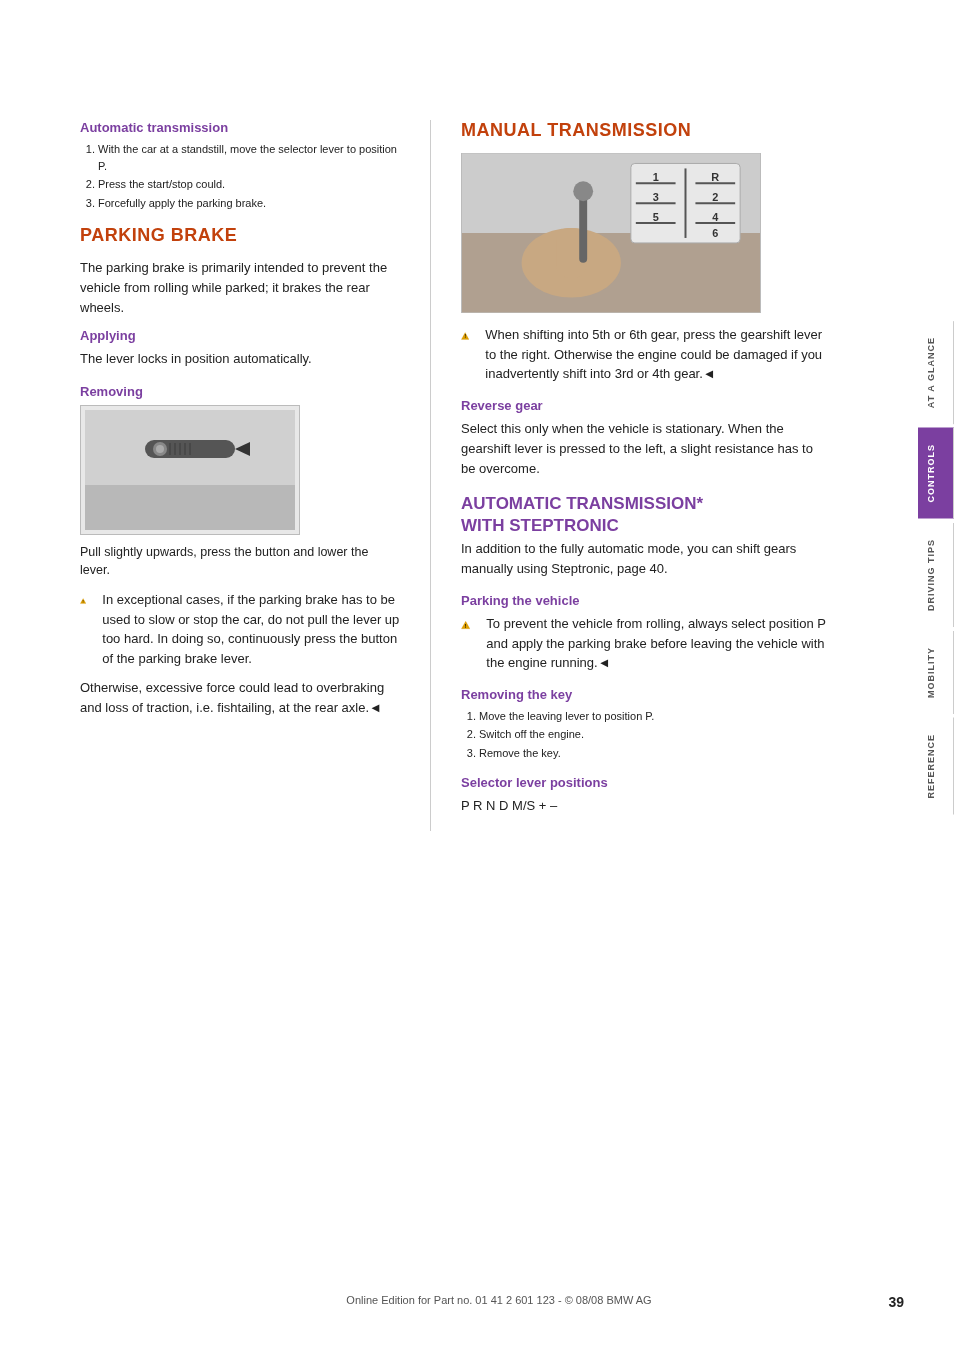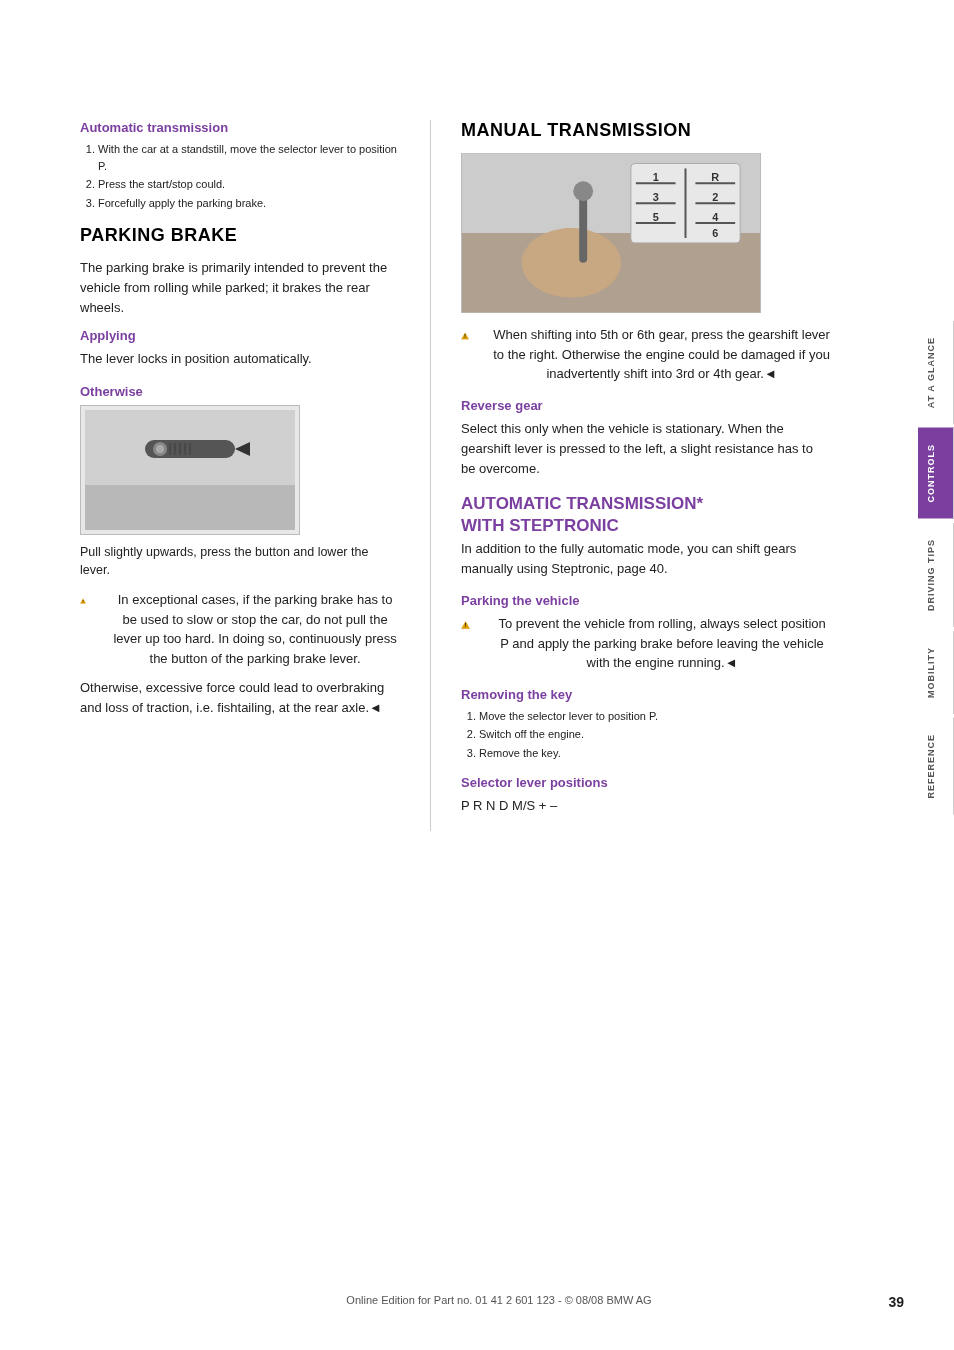--- a/index.html
+++ b/index.html
@@ -71,21 +71,21 @@
     }
 
     
     .section-heading-purple {
       color: #7b3fa0;
       font-size: 13px;
       font-weight: bold;
       margin-bottom: 6px;
     }
     .section-heading-large {
-      color: #000000;
+      color: #c2410c;
       font-size: 18px;
       font-weight: bold;
       text-transform: uppercase;
       margin-bottom: 12px;
       letter-spacing: 0.5px;
     }
     .section-heading-large-bold {
       color: #7b3fa0;
       font-size: 17px;
       font-weight: bold;
@@ -134,25 +134,24 @@
     .img-gear {
       width: 300px;
       height: 160px;
       margin-bottom: 12px;
     }
 
     
     .warning-box {
       display: flex;
       align-items: flex-start;
-      gap: 24px;
+      gap: 16px;
       margin-bottom: 10px;
       font-size: 13px;
       line-height: 1.5;
-      text-align: center;
     }
     .warning-triangle {
       width: 22px;
       height: 22px;
     }
 
     
     .caption {
       font-size: 12.5px;
       line-height: 1.5;
@@ -217,21 +216,21 @@
         <div class="parking-brake-section">
           <div class="section-heading-large">PARKING BRAKE</div>
           <p class="body-text">The parking brake is primarily intended to prevent the vehicle from rolling while parked; it brakes the rear wheels.</p>
 
           <div class="sub-section">
             <div class="section-heading-purple">Applying</div>
             <p class="body-text">The lever locks in position automatically.</p>
           </div>
 
           <div class="sub-section">
-            <div class="section-heading-purple">Otherwise</div>
+            <div class="section-heading-purple">Removing</div>
 
             <div class="img-placeholder img-parking">
 
               <svg width="210" height="120" viewBox="0 0 210 120">
                 <rect x="0" y="0" width="210" height="120" fill="#d0d0d0"></rect>
 
                 <rect x="0" y="75" width="210" height="45" fill="#b8b8b8"></rect>
 
                 <rect x="60" y="30" width="90" height="18" rx="9" fill="#555"></rect>
 
@@ -331,21 +330,21 @@
               <polygon points="11,2 21,20 1,20" fill="#e0a000" stroke="#c08000" stroke-width="0.5"></polygon>
               <text x="11" y="17" text-anchor="middle" font-size="12" font-weight="bold" fill="#000">!</text>
             </svg>
             <span>To prevent the vehicle from rolling, always select position P and apply the parking brake before leaving the vehicle with the engine running.◄</span>
           </div>
         </div>
 
         <div class="sub-section">
           <div class="section-heading-purple">Removing the key</div>
           <ol class="numbered">
-            <li>Move the selector lever to position P.</li>
+            <li>Move the leaving lever to position P.</li>
             <li>Switch off the engine.</li>
             <li>Remove the key.</li>
           </ol>
         </div>
 
         <div class="sub-section">
           <div class="section-heading-purple">Selector lever positions</div>
           <p class="body-text">P R N D M/S + –</p>
         </div>
       </div>

